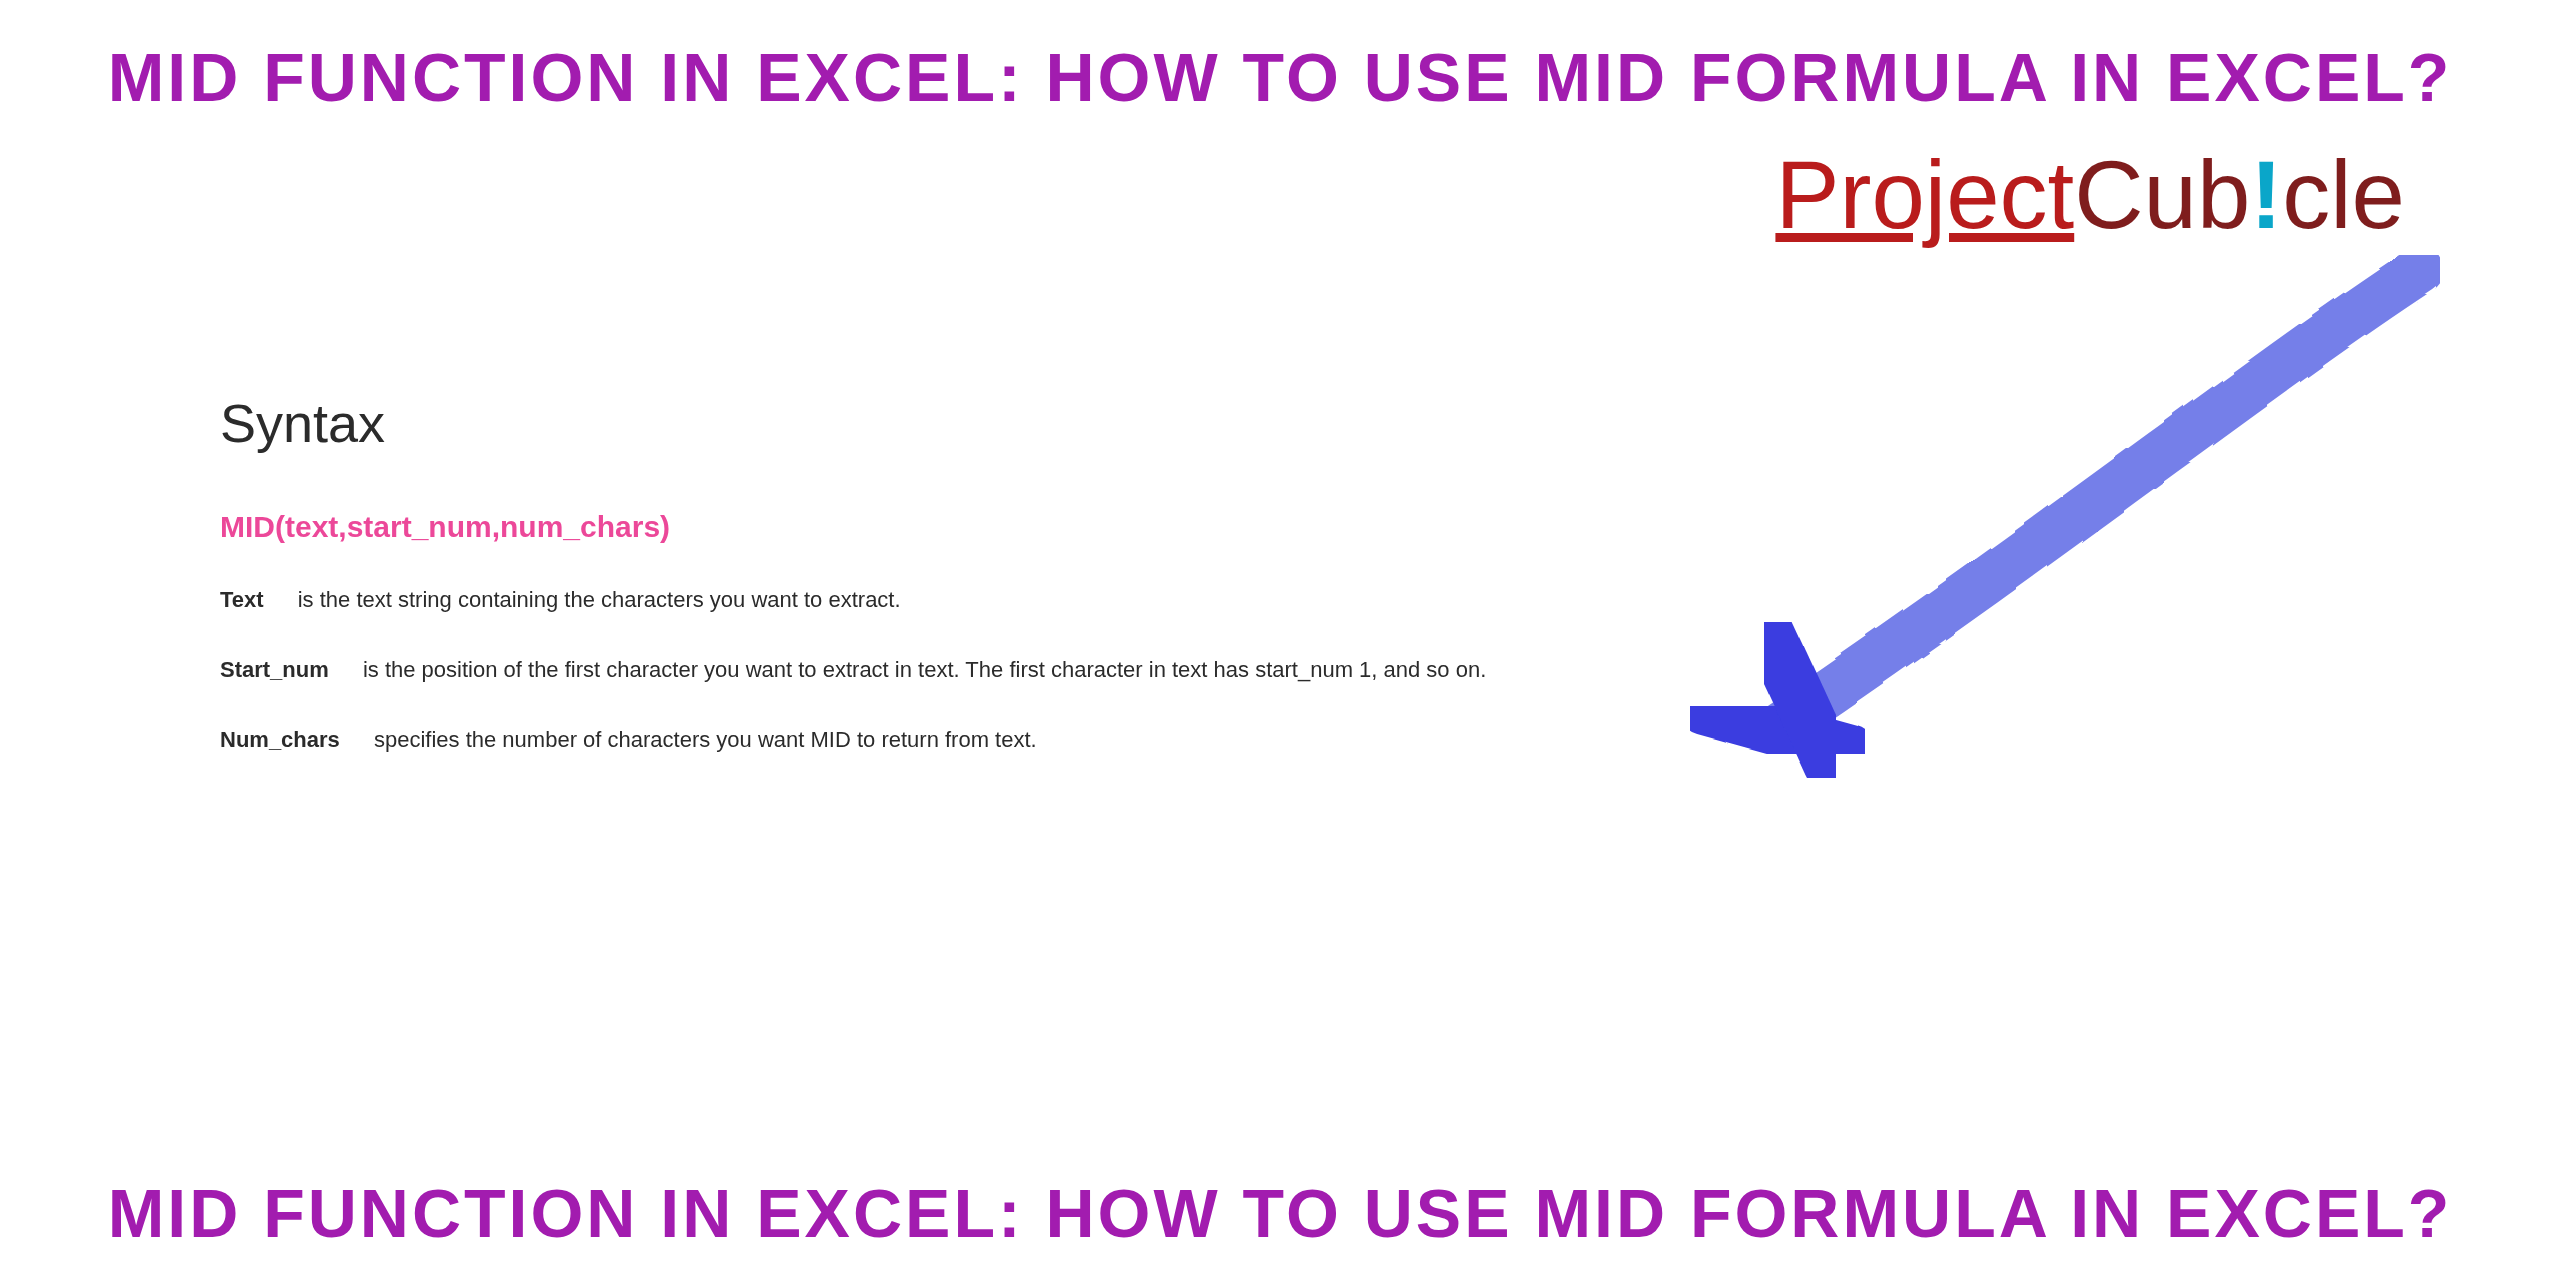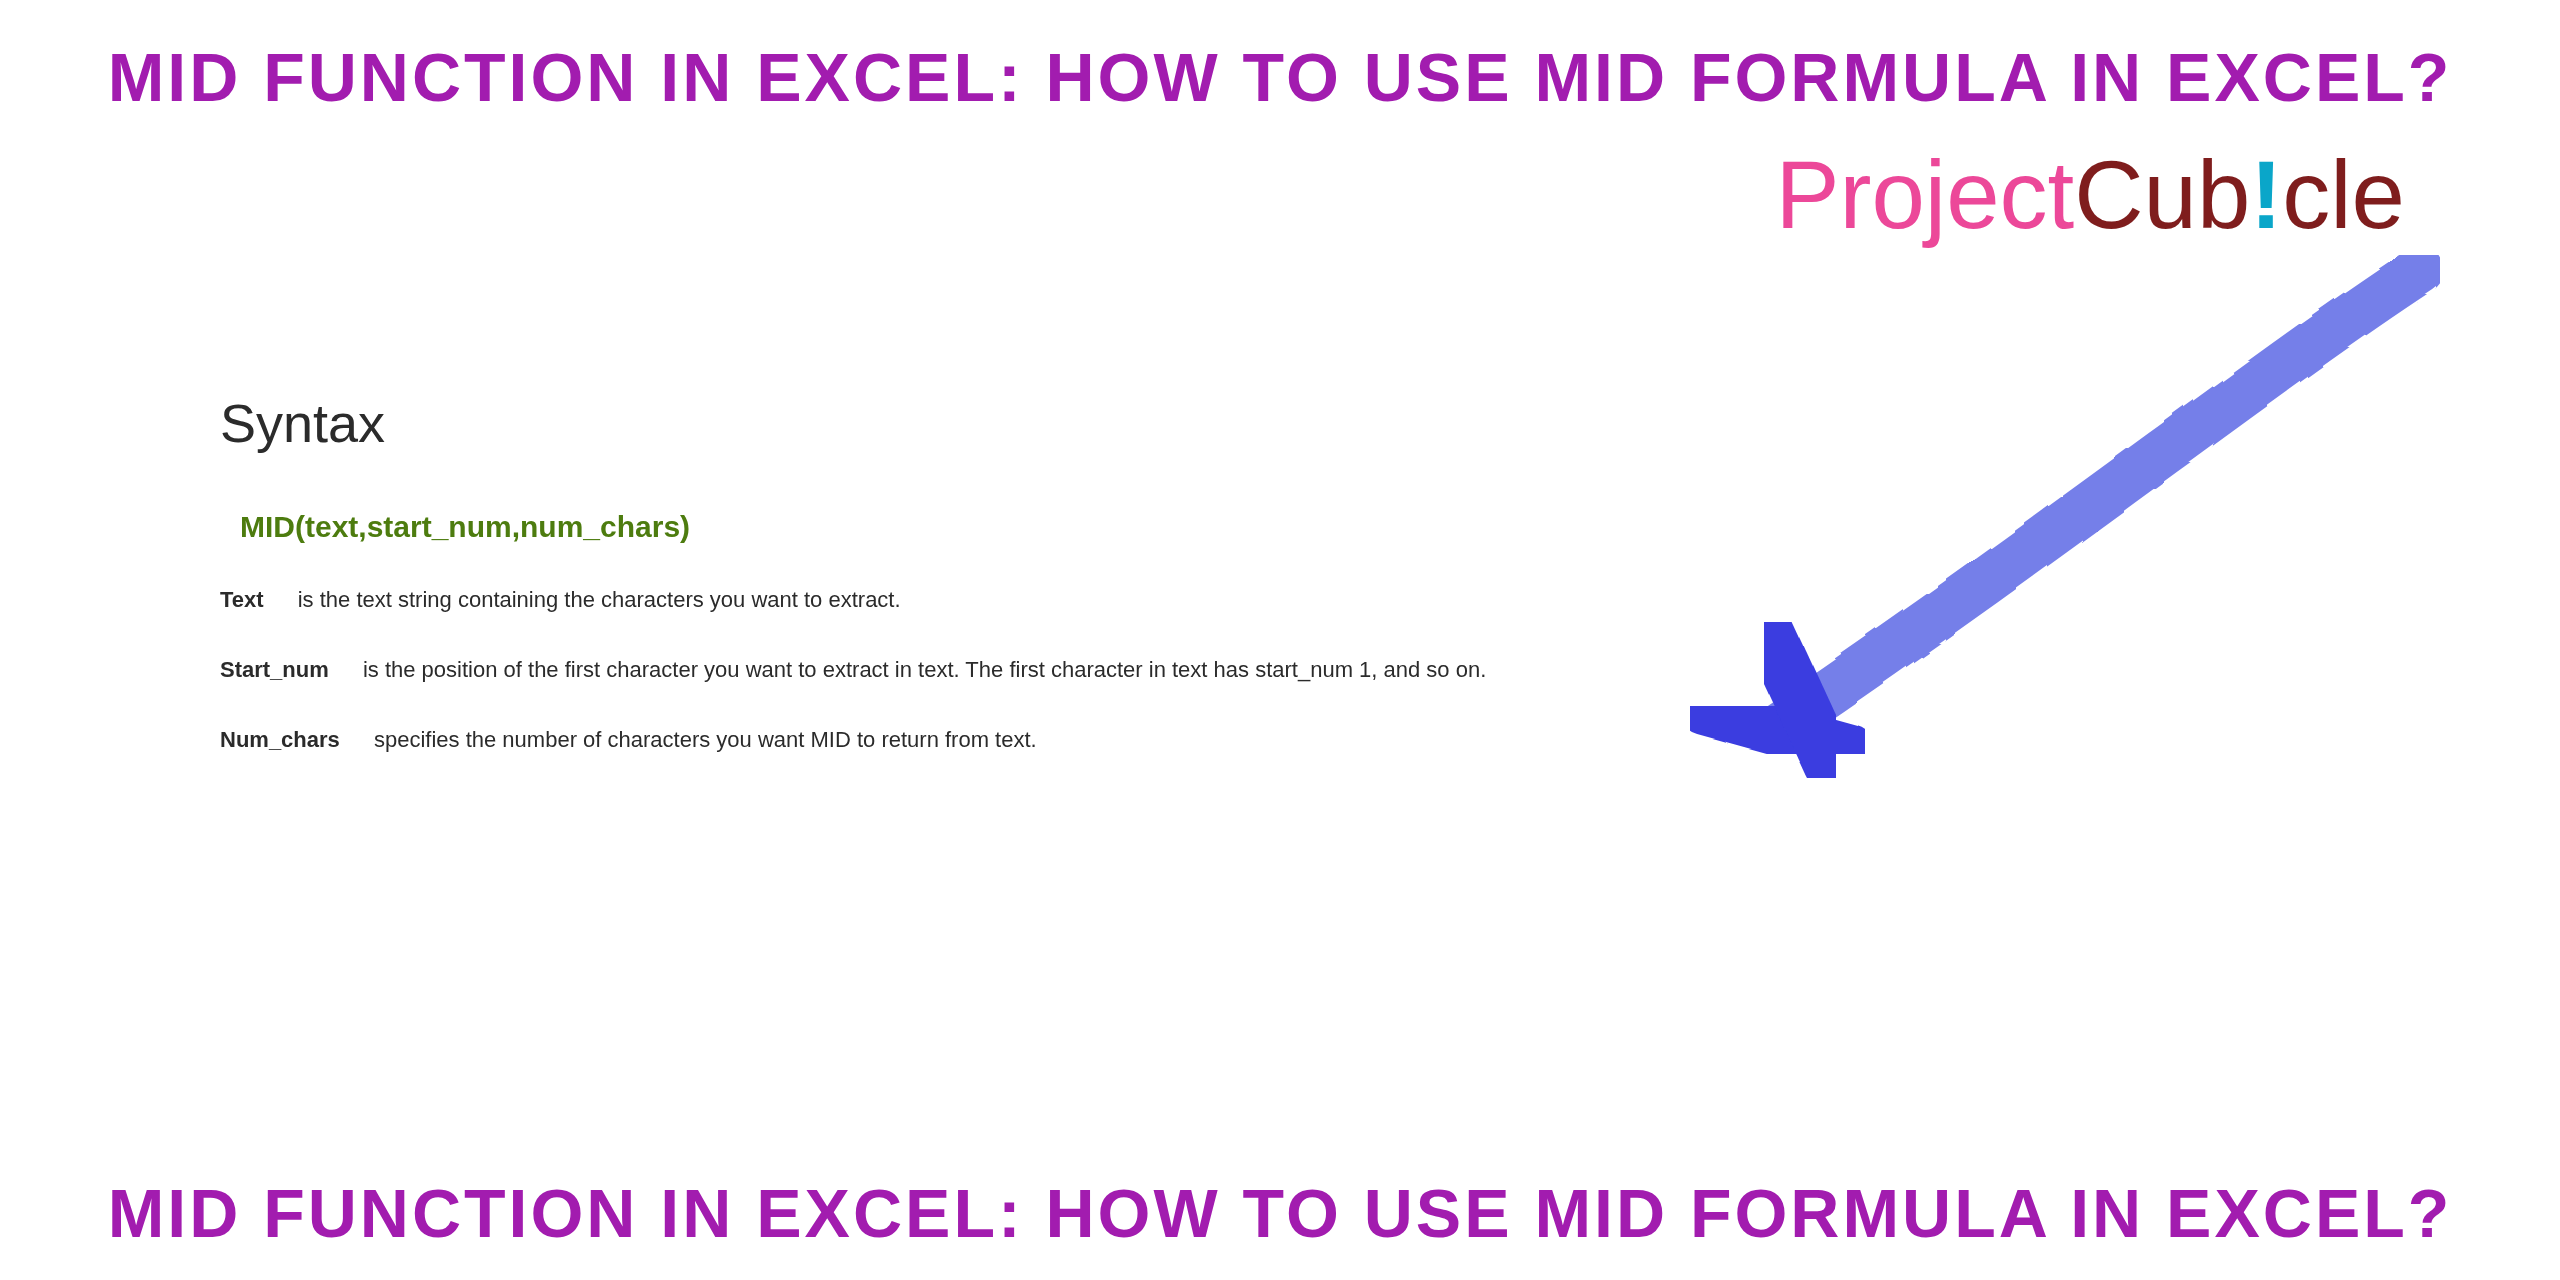--- a/index.html
+++ b/index.html
@@ -25,43 +25,42 @@
     .title-bottom { bottom: 28px; left: 0; }
     .logo {
       position: absolute;
       top: 140px;
       right: 155px;
       font-size: 96px;
       font-weight: 400;
       font-family: 'Segoe UI Light', 'Segoe UI', Arial, sans-serif;
       white-space: nowrap;
     }
-    .logo .p1 { color: #ec4899; }
+    .logo .p1 { color: #b91c1c; text-decoration: underline; }
     .logo .p2 { color: #7f1d1d; }
     .logo .excl { color: #0aa6c9; font-weight: 700; }
     .content {
       position: absolute;
       left: 220px;
       top: 392px;
       width: 1500px;
       color: #1f1f1f;
     }
     .syntax-heading {
       font-size: 54px;
       font-weight: 300;
       color: #2b2b2b;
       margin-bottom: 56px;
       font-family: 'Segoe UI Light', 'Segoe UI', Arial, sans-serif;
     }
     .formula {
       font-size: 30px;
       font-weight: 700;
-      color: #4d7c0f;
+      color: #ec4899;
       margin-bottom: 40px;
-      margin-left: 20px;
     }
     .param-row {
       font-size: 22px;
       color: #2b2b2b;
       margin-bottom: 38px;
       line-height: 1.45;
       max-width: 1420px;
     }
     .param-name { font-weight: 700; margin-right: 28px; }
     .arrow-wrap {

